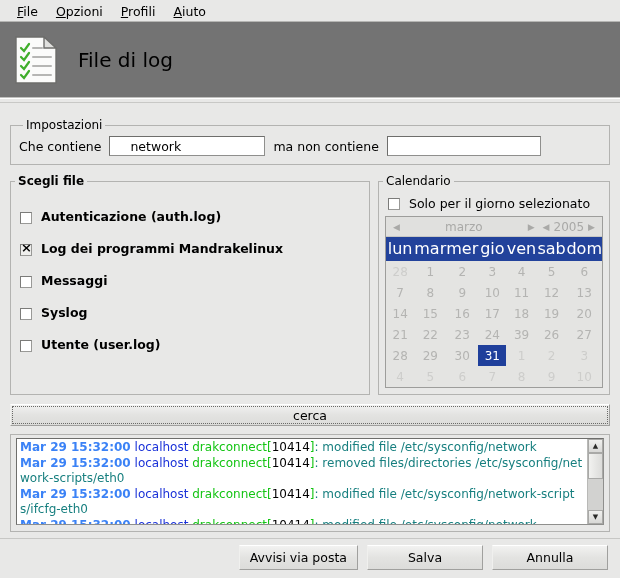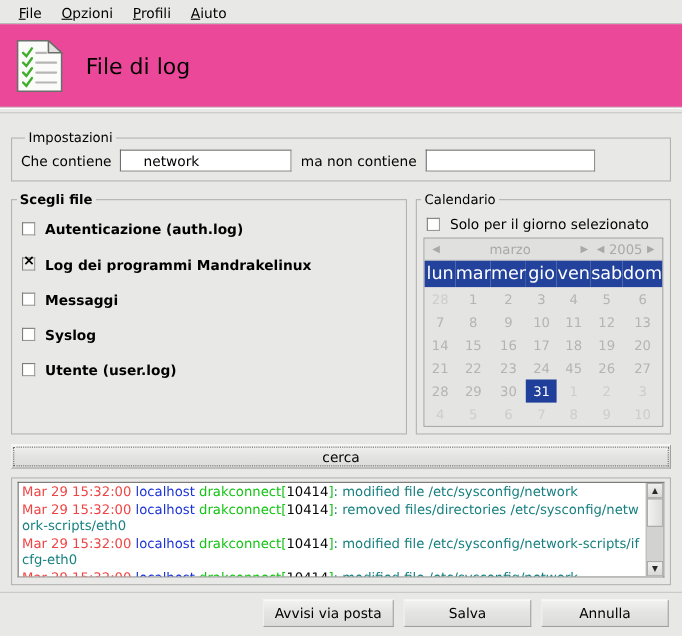--- a/index.html
+++ b/index.html
@@ -31,21 +31,21 @@
     padding: 2px 9px;
     font-size: 12.5px;
     color: #000;
     cursor: default;
   }
   .menu-item u { text-decoration: underline; }
 
   
   .header {
     height: 76px;
-    background: #ec4899;
+    background: #737373;
     border-bottom: 1px solid #c0c0be;
     display: flex;
     align-items: center;
     padding-left: 14px;
     box-sizing: border-box;
   }
   .header-sep-top {
     height: 3px;
     background: #e8e8e7;
     border-top: 1px solid #ffffff;
@@ -120,21 +120,21 @@
   }
   #calendar-group {
     flex: 0 0 auto;
     width: 230px;
     padding: 4px 0 6px 0;
   }
 
   
   .cb-row {
     display: flex;
-    align-items: center;
+    align-items: flex-end;
     height: 32px;
     padding-left: 9px;
     cursor: default;
   }
   .cb-box {
     width: 12px;
     height: 12px;
     box-sizing: border-box;
     border: 1px solid #999997;
     border-top-color: #7b7b79;
@@ -258,21 +258,21 @@
     flex: 1 1 auto;
     padding: 1px 3px 0 3px;
     font-family: "DejaVu Sans", "Liberation Sans", sans-serif;
     font-size: 12px;
     line-height: 15.5px;
     overflow: hidden;
     white-space: normal;
     word-break: break-all;
   }
   .log-line { color: #177f7f; }
-  .lg-time { color: #ef4444; }
+  .lg-time { color: #3b82f6; font-weight: bold; }
   .lg-host { color: #1b32d8; }
   .lg-proc { color: #14c414; }
   .lg-pid  { color: #000000; }
   .lg-br   { color: #14c414; }
   .lg-msg  { color: #177f7f; }
 
   .scrollbar {
     width: 15px;
     flex: 0 0 auto;
     background: #dcdcda;
@@ -448,21 +448,21 @@
                 <td>17</td>
                 <td>18</td>
                 <td>19</td>
                 <td>20</td>
               </tr>
               <tr>
                 <td>21</td>
                 <td>22</td>
                 <td>23</td>
                 <td>24</td>
-                <td>45</td>
+                <td>39</td>
                 <td>26</td>
                 <td>27</td>
               </tr>
               <tr>
                 <td>28</td>
                 <td>29</td>
                 <td>30</td>
                 <td class="sel">31</td>
                 <td class="adj">1</td>
                 <td class="adj">2</td>

